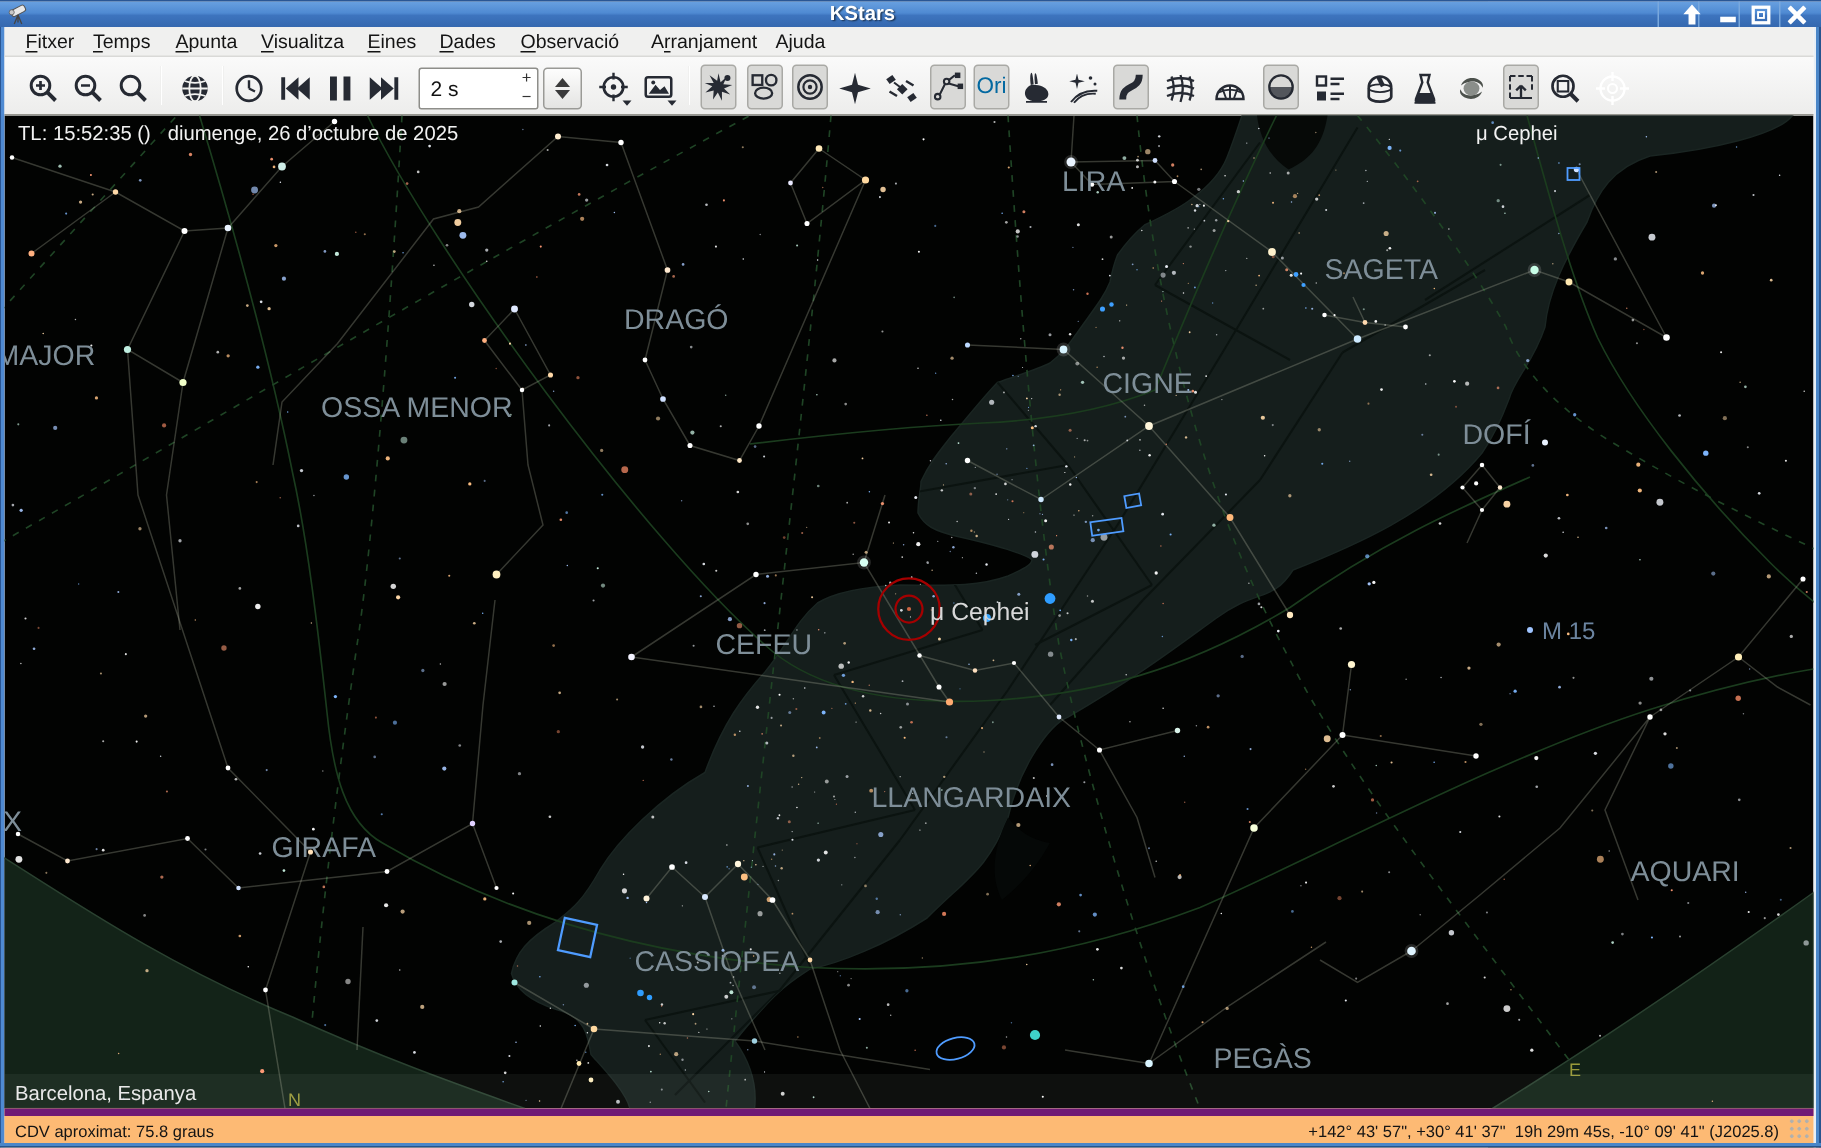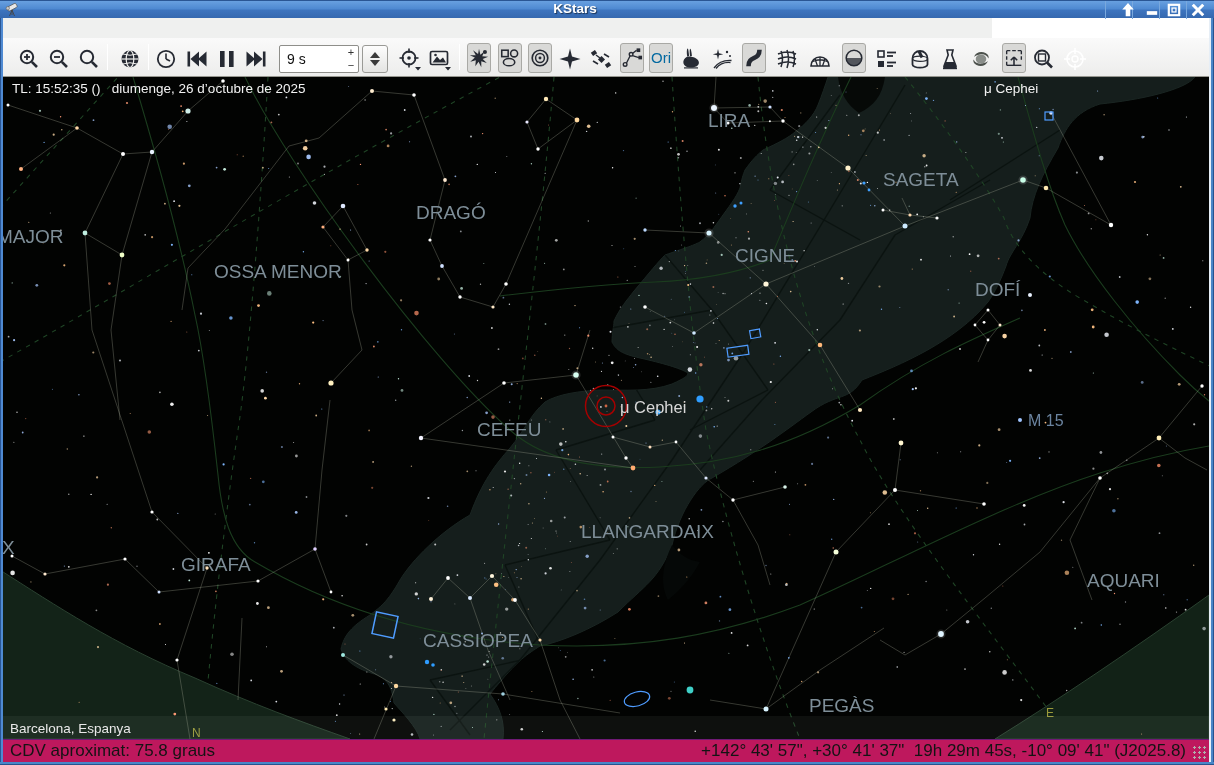--- a/index.html
+++ b/index.html
@@ -24,22 +24,22 @@
 #toolbar>div.pr{background:#d9d9d7;border:1px solid #a9a9a5;border-radius:3px;top:5px;height:30px}
 #toolbar>i{position:absolute;top:6px;height:26px;width:1px;background:#c9c9c5;border-right:1px solid #fff}
 #spinbox{position:absolute;left:276px;top:5px;width:80px;height:29px;background:#fff;
  border:1px solid #8e8e8a;border-radius:2px;font-size:14px;color:#111;line-height:27px;padding-left:7px;justify-content:flex-start!important}
 #spinpm{position:absolute;left:341px;top:5px;width:14px;height:29px;font-size:11px;color:#333;
  text-align:center;line-height:13px}
 #spinner{position:absolute;left:359px;top:5px;width:26px;height:29px;background:linear-gradient(#fdfdfd,#e4e4e2);
  border:1px solid #9a9a96;border-radius:3px}
 #spinner:before{content:"";position:absolute;left:7px;top:6px;border:5px solid transparent;border-bottom:6px solid #3a3a3a;border-top:none}
 #spinner:after{content:"";position:absolute;left:7px;bottom:6px;border:5px solid transparent;border-top:6px solid #3a3a3a;border-bottom:none}
-#statusbar{position:absolute;left:3px;top:739px;width:1206px;height:23px;background:#be185d;
- border-top:1px solid #701a75;font-size:17px;color:#141414;line-height:22px}
+#statusbar{position:absolute;left:3px;top:739px;width:1206px;height:23px;background:#fdba74;
+ border-top:5px solid #701a75;font-size:11px;color:#141414;line-height:22px}
 #statusbar .l{position:absolute;left:7px}
 #statusbar .r{position:absolute;right:23px}
 #grip{position:absolute;right:3px;bottom:3px;width:14px;height:14px;
  background-image:radial-gradient(circle,#b0b0ae 1px,transparent 1.2px);background-size:5px 5px}
 </style></head><body>
 <div id="win">
  <div id="bL"></div>
     <div id="bR"></div>
     <div id="bB"></div>
  <div id="titlebar">
@@ -69,20 +69,31 @@
           <rect x="4.8" y="4.8" width="3.4" height="3.4" fill="none" stroke="#fff" stroke-width="1.1"></rect>
         </svg>
       </div>
   <div class="wbtn" style="right:3px">
         <svg width="15" height="15" viewBox="0 0 13 13">
           <path d="M2,2 L11,11 M11,2 L2,11" stroke="#fff" stroke-width="2.6"></path>
           <path d="M2,2 L11,11 M11,2 L2,11" stroke="#fff" stroke-width="1.4"></path>
         </svg>
       </div>
  </div>
+ <div id="menubar">
+  <span style="left:14px"><u>F</u>itxer</span>
+  <span style="left:59px"><u>T</u>emps</span>
+  <span style="left:114px"><u>A</u>punta</span>
+  <span style="left:171px"><u>V</u>isualitza</span>
+  <span style="left:242px"><u>E</u>ines</span>
+  <span style="left:290px"><u>D</u>ades</span>
+  <span style="left:344px"><u>O</u>bservació</span>
+  <span style="left:431px">A<u>r</u>ranjament</span>
+  <span style="left:514px">Ajuda</span>
+ </div>
  <div id="toolbar">
   <div style="left:14px;width:24px">
         <svg width="24" height="24" viewBox="0 0 24 24">
           <circle cx="10" cy="10" r="6.2" fill="none" stroke="#262a33" stroke-width="2"></circle>
           <line x1="14.8" y1="14.8" x2="20" y2="20" stroke="#262a33" stroke-width="2.6"></line>
           <line x1="7" y1="10" x2="13" y2="10" stroke="#262a33" stroke-width="1.8"></line>
           <line x1="10" y1="7" x2="10" y2="13" stroke="#262a33" stroke-width="1.8"></line>
         </svg>
       </div>
       <div style="left:44px;width:24px">
@@ -289,21 +300,21 @@
       <div style="left:1060px;width:24px">
         <svg width="24" height="24" viewBox="0 0 24 24">
           <circle cx="12" cy="12" r="8" fill="none" stroke="#ffffff" stroke-width="1.6"></circle>
           <circle cx="12" cy="12" r="3" fill="none" stroke="#ffffff" stroke-width="1.4"></circle>
           <line x1="12" y1="1" x2="12" y2="7" stroke="#fff" stroke-width="1.6"></line>
           <line x1="12" y1="17" x2="12" y2="23" stroke="#fff" stroke-width="1.6"></line>
           <line x1="1" y1="12" x2="7" y2="12" stroke="#fff" stroke-width="1.6"></line>
           <line x1="17" y1="12" x2="23" y2="12" stroke="#fff" stroke-width="1.6"></line>
         </svg>
       </div>
-  <div id="spinbox">9 s</div>
+  <div id="spinbox">2 s</div>
   <div id="spinpm">+<br>−</div>
   <div id="spinner"></div>
  </div>
  <svg id="map" width="1206" height="662" viewBox="3 77 1206 662" style="position:absolute;left:3px;top:77px">
 <rect x="3" y="77" width="1206" height="662" fill="#020302"></rect>
 <defs>
         <clipPath id="bandclip">
           <path d="M828,77 L1195,77 C1185,90 1140,100 1100,104 C1075,112 1065,128 1058,148 C1042,175 1032,196 1030,218 C1022,242 1010,252 1006,266 C1000,282 995,292 988,302 C955,342 900,365 862,380 C848,402 838,392 811,412 C786,430 762,449 712,478 C700,483 680,510 672,545 C658,580 645,585 618,612 C590,630 560,642 540,646 C528,654 519,658 490,694 C500,708 505,722 503,739 L420,739 C417,727 400,710 394,703 C392,690 390,678 371,673 C355,668 344,660 341,649 C344,635 352,626 370,615 C380,607 387,603 400,580 C412,560 440,532 470,515 C482,482 495,465 510,448 C525,430 530,415 545,402 C558,394 580,391 600,390 C625,390 650,392 672,384 C685,378 688,376 688,373 C680,368 662,363 640,358 C622,354 616,350 612,342 C612,332 614,327 614,321 C620,308 627,300 634,291 C650,272 658,262 665,255 C685,248 692,246 700,242 C710,234 712,230 718,222 C730,205 736,198 740,188 C742,178 743,175 745,170 C752,160 757,155 763,150 C778,143 788,138 795,132 C806,124 814,115 818,105 C822,95 825,86 828,77 Z"></path>
         </clipPath>
       </defs>

